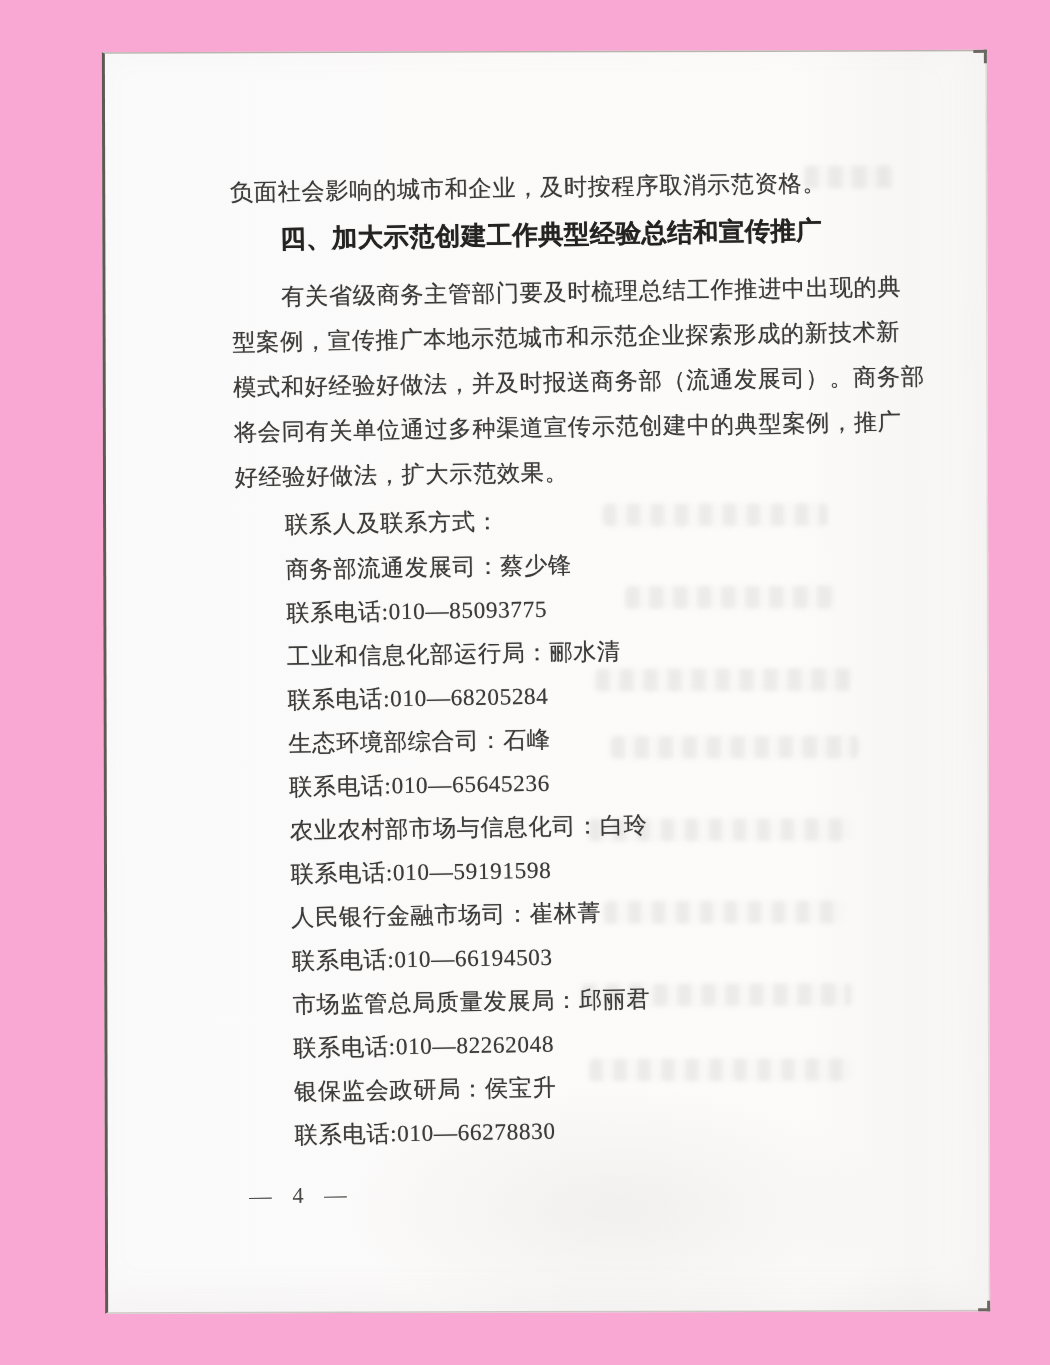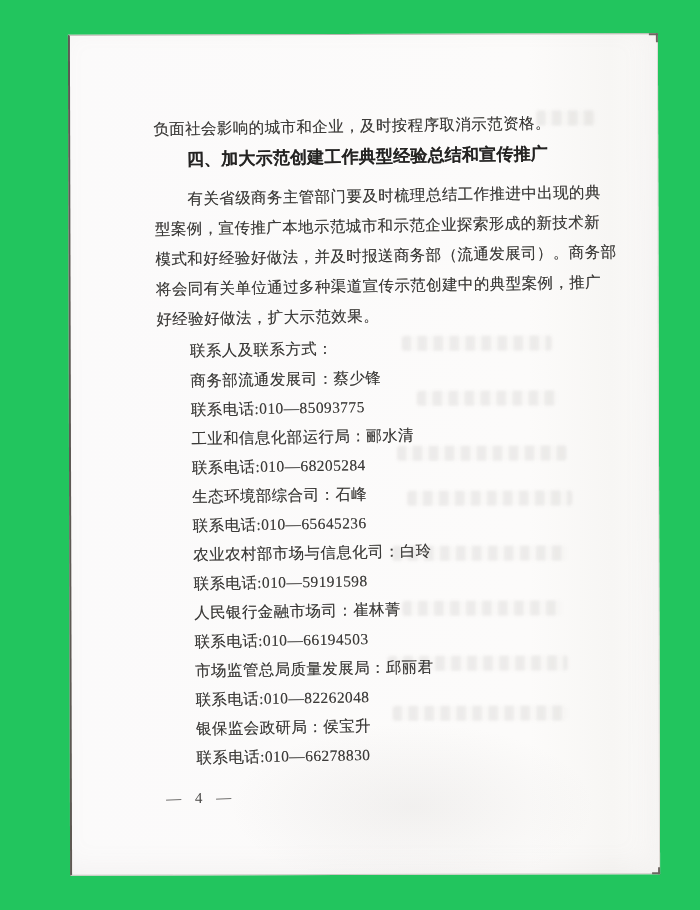--- a/index.html
+++ b/index.html
@@ -1,18 +1,18 @@
 <!DOCTYPE html>
 <html><head>
 <meta charset="utf-8">
 <style>
   html,body { margin:0; padding:0; background:#ffffff; }
   .screen {
     position:relative; width:700px; height:910px; overflow:hidden;
-    background:#22c55e;
+    background:#f9a8d4;
     font-family:"Liberation Serif","DejaVu Serif",serif;
   }
   
   .sheet {
     position:absolute; left:69px; top:34px; width:587px; height:839px;
     background:
       radial-gradient(ellipse 260px 120px at 58% 92%, rgba(150,145,140,0.10), rgba(150,145,140,0) 70%),
       linear-gradient(90deg, #fbfafa 0%, #fcfbfa 78%, #f7f6f4 92%, #fbfaf9 100%),
       #fcfbfa;
     border-left:2px solid #5e5953;

